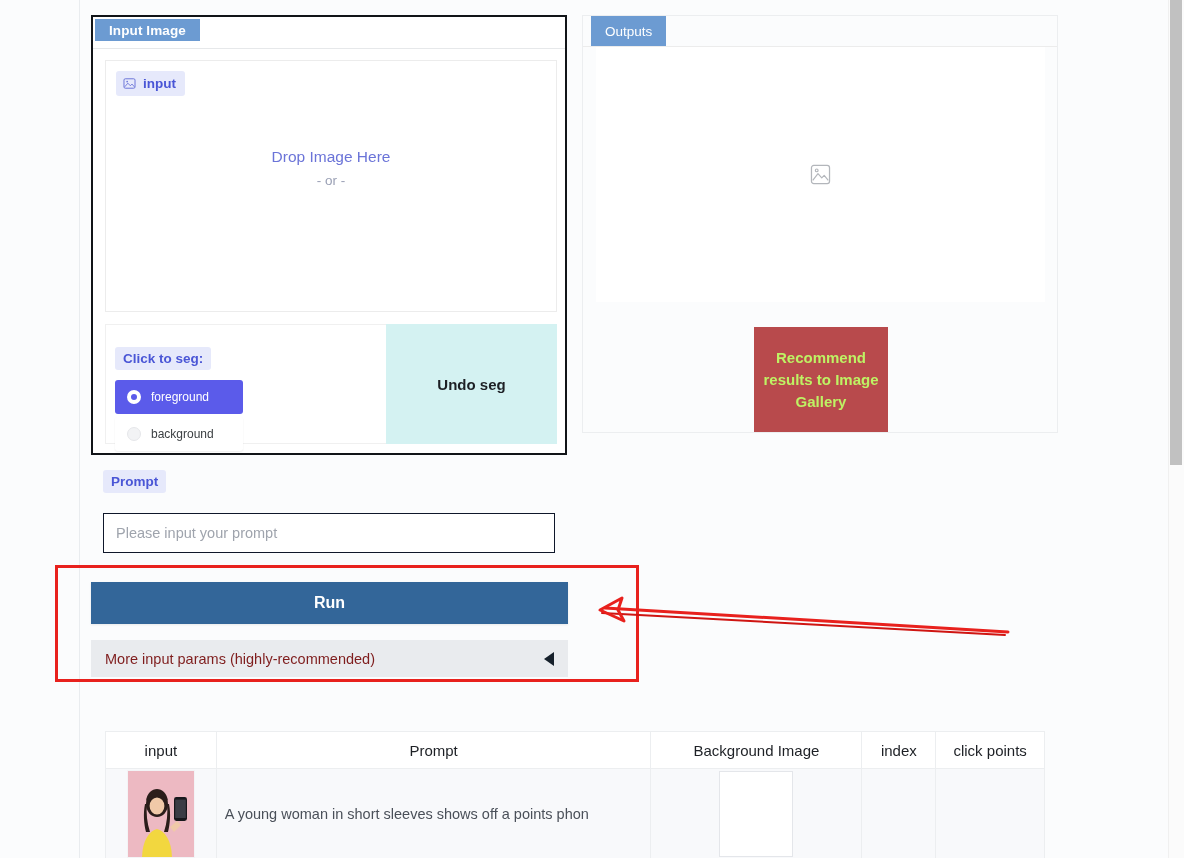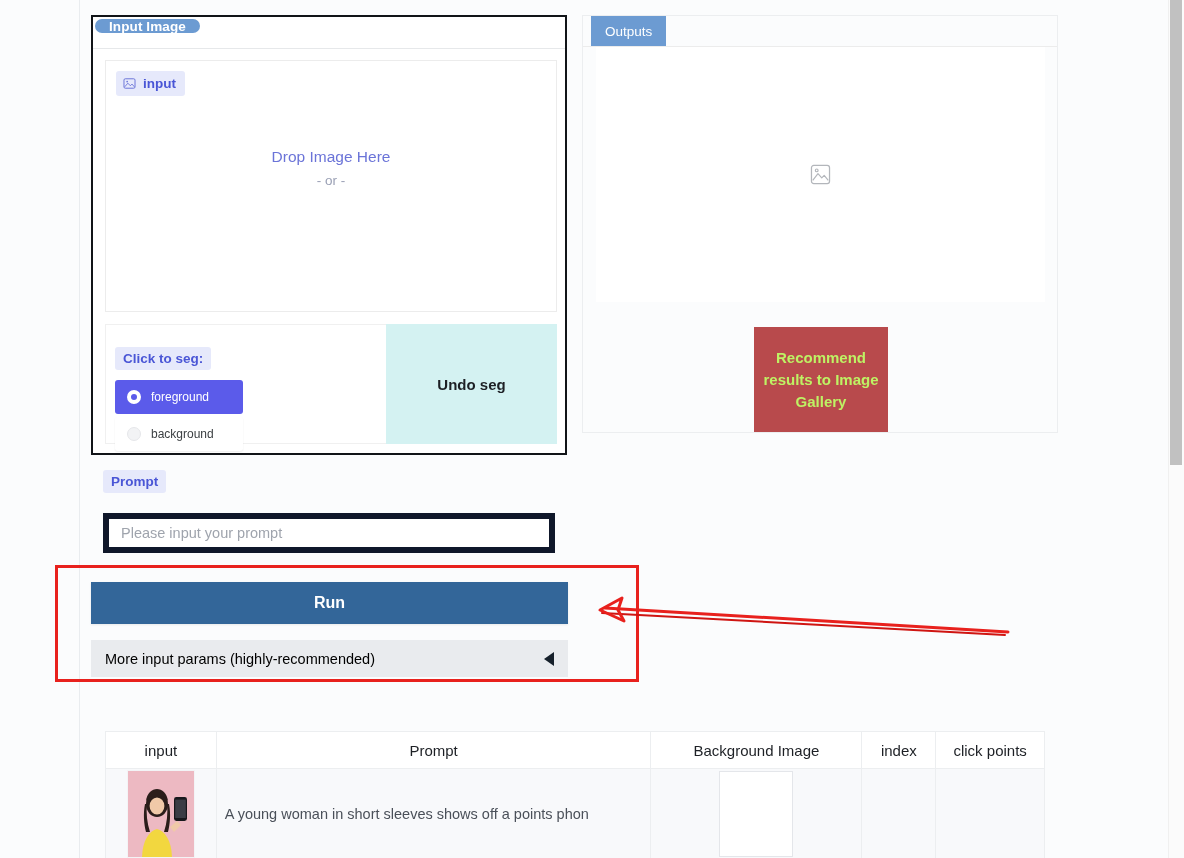--- a/index.html
+++ b/index.html
@@ -25,24 +25,24 @@
   
   .input-panel {
     position:absolute; left:91px; top:15px; width:476px; height:440px;
     background:#ffffff; border:2px solid #111418;
   }
   .tab-strip {
     position:absolute; left:0; top:0; width:100%; height:32px;
     border-bottom:1px solid #e6e8ea; background:#ffffff;
   }
   .tab-active {
-    position:absolute; left:2px; top:2px; height:14px;
+    position:absolute; left:2px; top:2px; height:22px;
     padding:0 14px; display:flex; align-items:center;
     background:#6c9bd2; color:#ffffff;
-    font-size:13.5px; font-weight:bold; letter-spacing:.1px;border-radius:10px;
+    font-size:13.5px; font-weight:bold; letter-spacing:.1px;
   }
   .upload-area {
     position:absolute; left:12px; top:43px; width:452px; height:252px;
     background:#ffffff; border:1px solid #ececec;
   }
   .chip {
     position:absolute; left:10px; top:10px;
     display:inline-flex; align-items:center; gap:7px;
     background:#e6e9fb; color:#4a56d6;
     font-size:13.5px; font-weight:bold;
@@ -118,21 +118,21 @@
 
   
   .prompt-block { position:absolute; left:91px; top:470px; width:476px; }
   .prompt-label {
     display:inline-block; margin-left:12px;
     background:#e6e9fb; color:#4a56d6;
     font-size:13.5px; font-weight:bold; padding:4px 8px; border-radius:3px;
   }
   .prompt-input {
     position:absolute; left:12px; top:43px; width:452px; height:40px;
-    border:6px solid #0f172a; background:#ffffff;
+    border:1px solid #0f172a; background:#ffffff;
     font-size:14.5px; color:#2b2f36; padding:0 12px;
     font-family:"Liberation Sans", sans-serif; outline:none;
   }
   .prompt-input::placeholder { color:#9fa4ad; }
 
   
   .anno-box {
     position:absolute; left:55px; top:565px; width:584px; height:117px;
     border:3px solid #e8211d; background:transparent; pointer-events:none;
   }
@@ -144,21 +144,21 @@
     background:#336699; color:#ffffff;
     font-size:16px; font-weight:bold; border:none; cursor:pointer;
     font-family:"Liberation Sans", sans-serif;
     box-shadow:0 1px 2px rgba(0,0,0,.08);
   }
   .accordion {
     position:absolute; left:91px; top:640px; width:477px; height:37px;
     background:#e9ebee; display:flex; align-items:center;
     padding:0 14px; cursor:pointer;
   }
-  .accordion .acc-label { font-size:14.5px; color:#000000; flex:1; }
+  .accordion .acc-label { font-size:14.5px; color:#7f1d1d; flex:1; }
   .acc-caret {
     width:0; height:0;
     border-top:7px solid transparent; border-bottom:7px solid transparent;
     border-right:10px solid #16202b;
   }
 
   
   .example-wrap {
     position:absolute; left:91px; top:696px; width:967px; height:162px;
     background:#fbfcfd;

